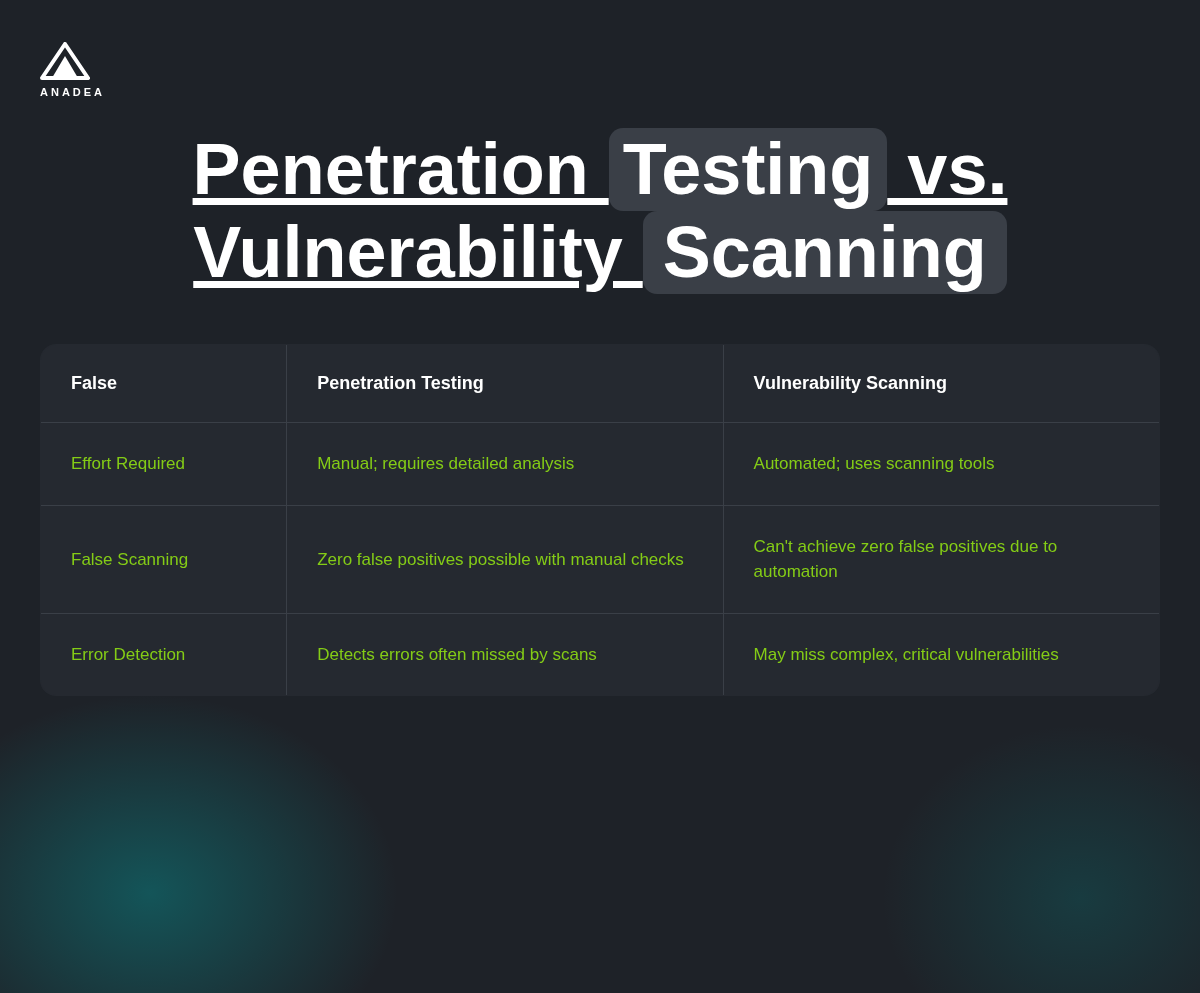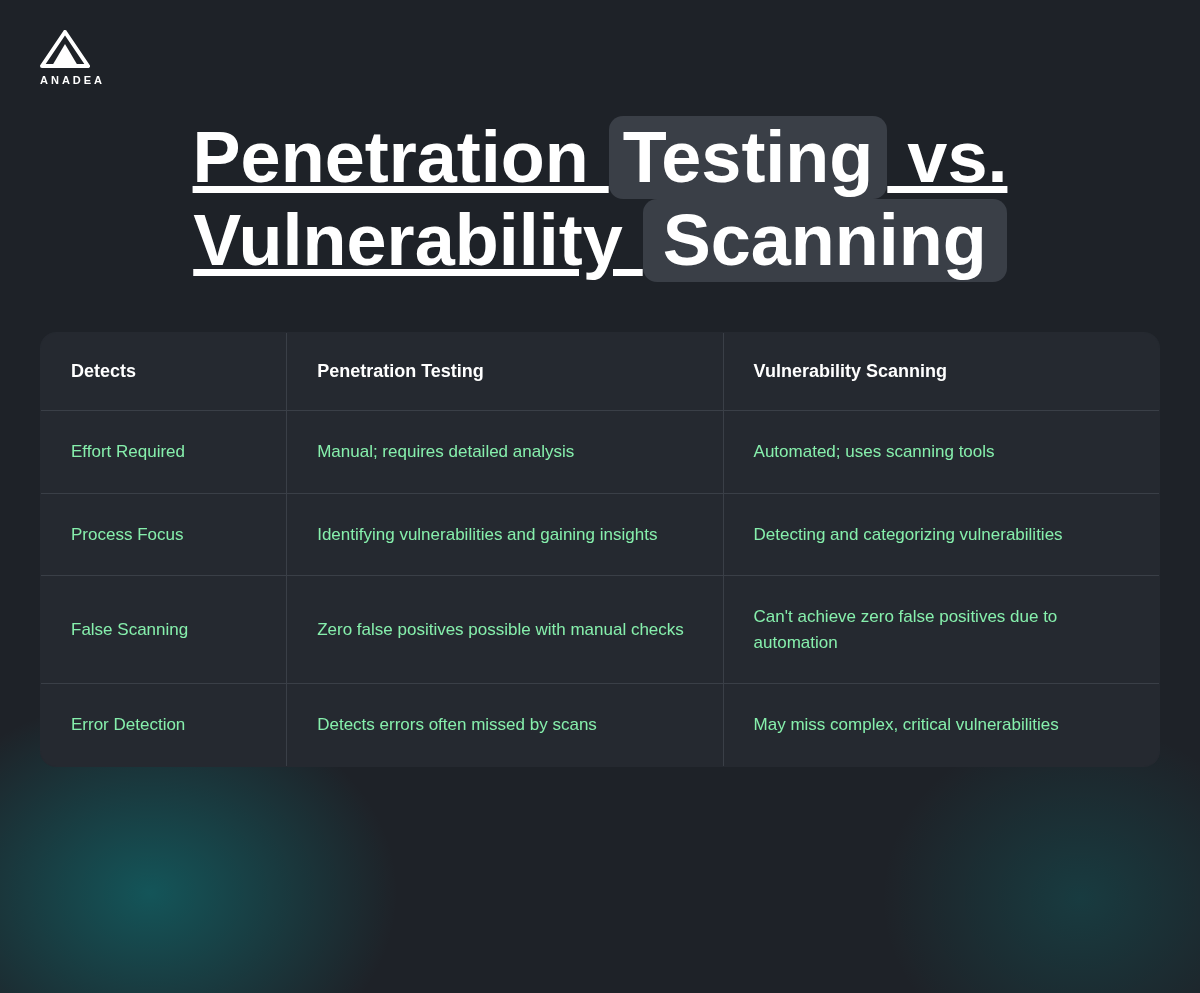--- a/index.html
+++ b/index.html
@@ -41,20 +41,21 @@
       height: 350px;
       background: radial-gradient(ellipse, rgba(0, 160, 160, 0.2) 0%, transparent 70%);
       pointer-events: none;
       z-index: 0;
     }
 
     .page-wrapper {
       position: relative;
       z-index: 1;
       padding: 30px 40px;
+      margin-top: 12px;
     }
 
     
     .logo-area {
       display: flex;
       flex-direction: column;
       align-items: flex-start;
       margin-bottom: 20px;
     }
 
@@ -131,21 +132,21 @@
       background: #252930;
       font-size: 18px;
       font-weight: 800;
       color: #ffffff;
     }
 
     .comparison-table tbody td {
       background: #252930;
       font-size: 17px;
       font-weight: 400;
-      color: #86efac;
+      color: #84cc16;
       line-height: 1.5;
     }
 
     .col-aspect {
       width: 22%;
     }
 
     .col-pen {
       width: 39%;
     }
@@ -174,35 +175,30 @@
       </div>
       <div>
         <span>Vulnerability </span><span class="highlight-scanning"><span>Scanning</span></span>
       </div>
     </div>
   </div>
 
   <table class="comparison-table">
     <thead>
       <tr>
-        <th class="col-aspect">Detects</th>
+        <th class="col-aspect">False</th>
         <th class="col-pen">Penetration Testing</th>
         <th class="col-vuln">Vulnerability Scanning</th>
       </tr>
     </thead>
     <tbody id="table-body">
     <tr>
           <td>Effort Required</td>
           <td>Manual; requires detailed analysis</td>
           <td>Automated; uses scanning tools</td>
-        </tr>
-        <tr>
-          <td>Process Focus</td>
-          <td>Identifying vulnerabilities and gaining insights</td>
-          <td>Detecting and categorizing vulnerabilities</td>
         </tr>
         <tr>
           <td>False Scanning</td>
           <td>Zero false positives possible with manual checks</td>
           <td>Can't achieve zero false positives due to automation</td>
         </tr>
         <tr>
           <td>Error Detection</td>
           <td>Detects errors often missed by scans</td>
           <td>May miss complex, critical vulnerabilities</td>

